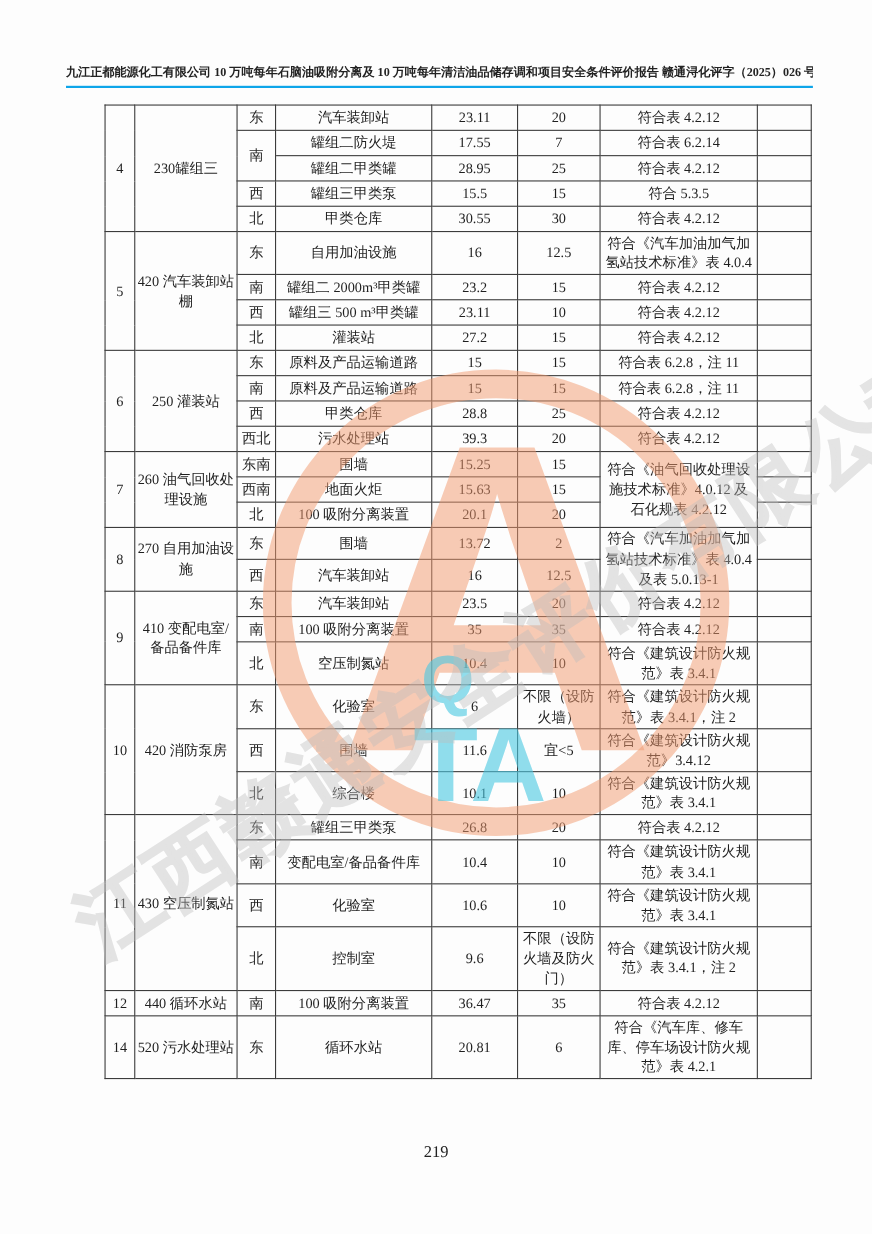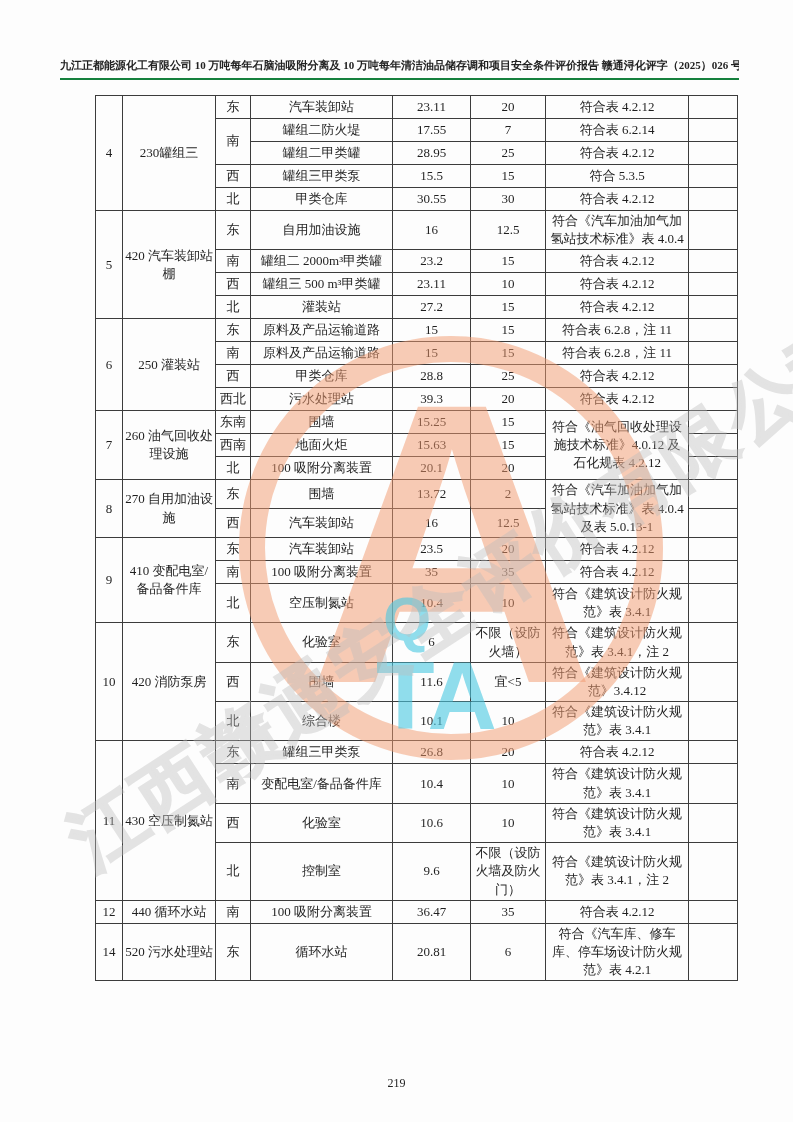--- a/index.html
+++ b/index.html
@@ -10,21 +10,21 @@
     color:#1f1f1f;
   }
   .page{position:absolute;inset:0;}
 
   
   .doc-header{
     position:absolute;left:60px;right:54px;top:58px;
     font-size:11px;font-weight:bold;letter-spacing:0;
     white-space:nowrap;overflow:hidden;
     padding-bottom:5px;
-    border-bottom:2px solid #15803d;
+    border-bottom:2px solid #0ea5e9;
     color:#222;
   }
 
   
   .tbl-wrap{position:absolute;left:95px;top:95px;z-index:1;}
   table{border-collapse:collapse;table-layout:fixed;width:642px;}
   td{
     border:1px solid #3c3c3c;
     font-size:13px;line-height:1.4;
     text-align:center;vertical-align:middle;
@@ -73,22 +73,22 @@
     position:absolute;left:78px;top:800px;
     transform:rotate(-33deg);transform-origin:left center;
     font-size:74px;letter-spacing:4px;font-weight:bold;
     white-space:nowrap;
     color:var(--wm-gray);opacity:.4;
     -webkit-text-stroke:2px var(--wm-gray);
   }
 
   
   .doc-footer{
-    position:absolute;left:0;right:0;top:1076px;
-    text-align:center;font-size:12px;color:#222;
+    position:absolute;left:0;right:0;top:1040px;
+    text-align:center;font-size:15px;color:#222;
   }
 </style>
 </head>
 <body>
 
 <div class="page">
 
   <div class="doc-header">九江正都能源化工有限公司 10 万吨每年石脑油吸附分离及 10 万吨每年清洁油品储存调和项目安全条件评价报告  赣通浔化评字（2025）026 号</div>
 
   <div class="tbl-wrap">

